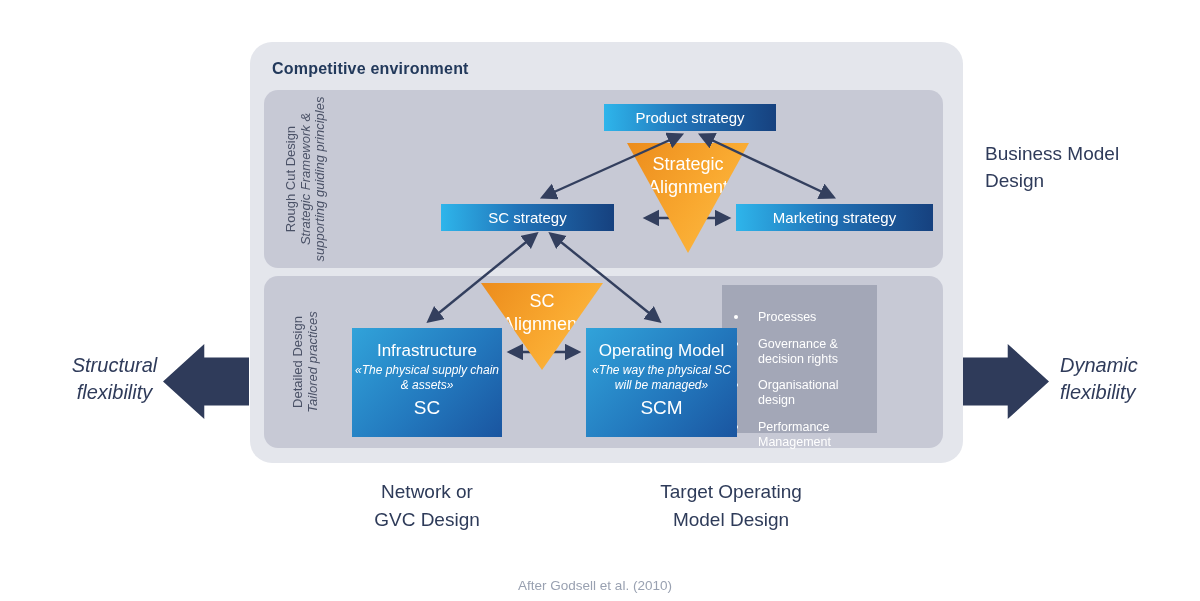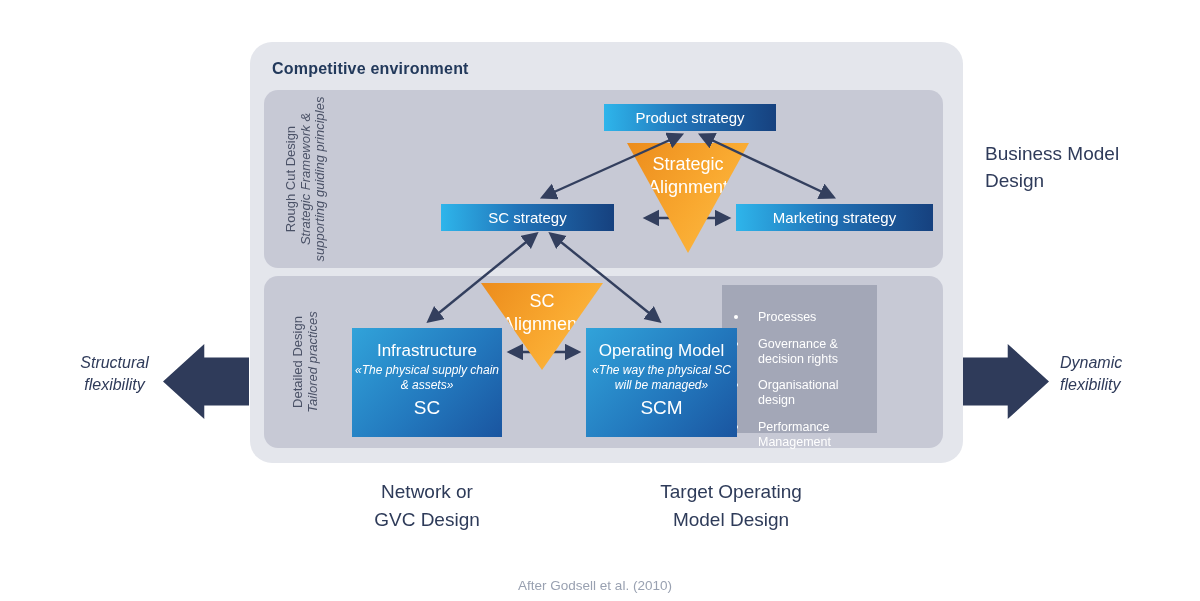--- a/index.html
+++ b/index.html
@@ -83,21 +83,21 @@
   .arrow-left {
     left:163px; top:344px; width:86px; height:75px;
     clip-path:polygon(0% 50%,48% 0%,48% 18%,100% 18%,100% 82%,48% 82%,48% 100%);
   }
   .arrow-right {
     left:963px; top:344px; width:86px; height:75px;
     clip-path:polygon(100% 50%,52% 0%,52% 18%,0% 18%,0% 82%,52% 82%,52% 100%);
   }
 
   
-  .side-label { font-size:16px; font-style:italic; color:#2f3b5a; line-height:1.35; white-space:pre-line; z-index:2; }
+  .side-label { font-size:20px; font-style:italic; color:#2f3b5a; line-height:1.35; white-space:pre-line; z-index:2; }
   .label-structural { left:42px; top:352px; width:145px; text-align:center; }
   .label-dynamic    { left:1060px; top:352px; width:150px; text-align:left; }
   .label-business   { left:985px; top:141px; width:180px; font-size:19px; color:#2f3b5a; line-height:1.4; white-space:pre-line; z-index:2; }
 
   .bottom-label { font-size:19px; color:#2e3b59; line-height:1.45; text-align:center; white-space:pre-line; z-index:2; }
   .label-network { left:342px; top:478px; width:170px; }
   .label-target  { left:626px; top:478px; width:210px; }
   .citation { left:445px; top:578px; width:300px; text-align:center; font-size:13.5px; color:#99a1b1; z-index:2; }
 
   

